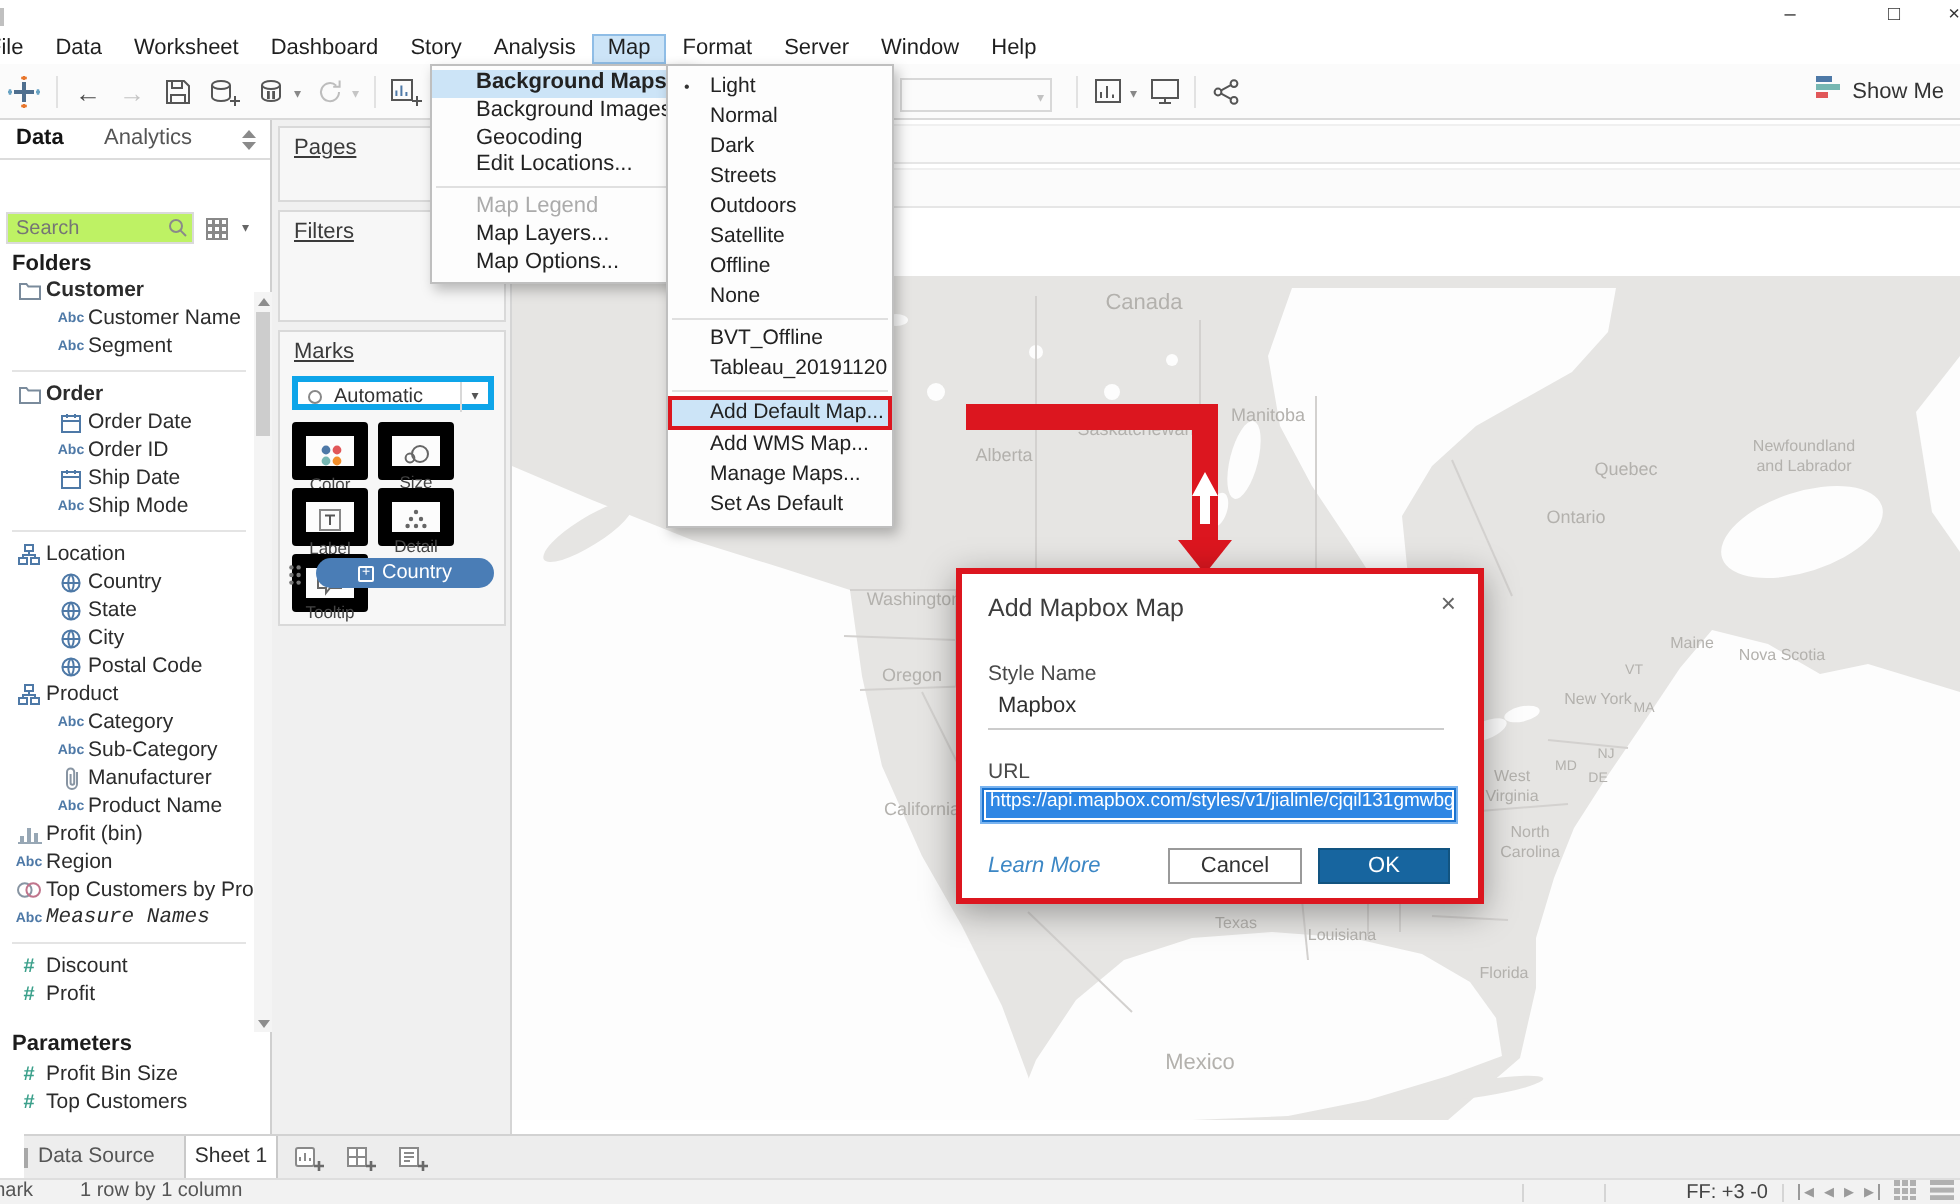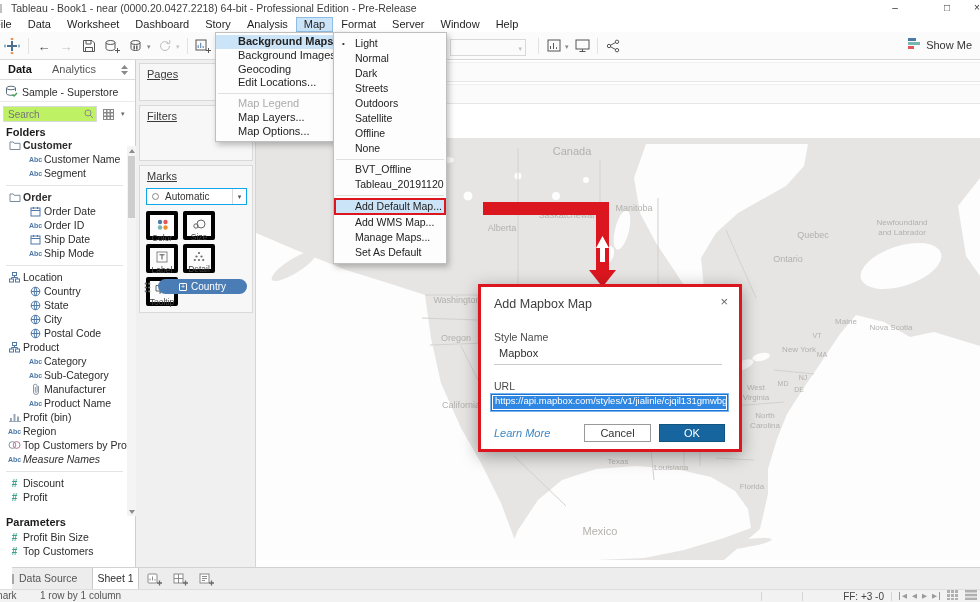--- a/index.html
+++ b/index.html
@@ -46,47 +46,47 @@
   .search-mag { position:absolute; right:2px; top:2px; }
   .view-grid-ic { position:absolute; left:103px; top:3px; }
   .view-caret { position:absolute; left:121px; top:4px; font-size:7px; color:#666; }
   .folders-lbl { position:absolute; left:6px; top:66px; font-weight:bold; font-size:11px; color:#1c1c1c; }
   #field-list { position:absolute; left:0; top:78px; width:127px; }
   .f-row { display:flex; align-items:center; height:14px; }
   .f-row.lv0 { padding-left:6px; } .f-row.lv1 { padding-left:27px; }
   .fic { width:17px; flex:none; display:flex; justify-content:center; align-items:center; }
   .flbl { font-size:10.5px; color:#2c2c2c; white-space:nowrap; }
   .f-row.b .flbl { font-weight:bold; }
-  .f-row.i .flbl { font-style:italic; }
+  .f-row.i .flbl { font-style:italic;font-family:Liberation Mono, monospace; }
   .f-sep { height:10px; position:relative; }
   .f-sep::after { content:""; position:absolute; left:6px; right:4px; top:5px; height:1px; background:#e4e4e4; }
   .tx-ic { color:#4e79a7; font-weight:bold; font-size:7px; }
   .hash-ic { color:#3ba08b; font-weight:bold; font-size:10px; }
   .params-lbl { position:absolute; left:6px; top:456px; font-weight:bold; font-size:11px; color:#1c1c1c; }
   #param-list { position:absolute; left:0; top:470px; width:127px; }
   .scrollbar { position:absolute; left:127px; top:86px; width:9px; height:370px; background:#f4f4f4; }
   .sb-arr { position:absolute; left:0; width:9px; height:9px; display:flex; align-items:center; justify-content:center; }
   .sb-arr.up { top:0; } .sb-arr.dn { bottom:0; }
   .tri-up { width:0; height:0; border-left:3px solid transparent; border-right:3px solid transparent; border-bottom:4px solid #8d8d8d; }
   .tri-dn { width:0; height:0; border-left:3px solid transparent; border-right:3px solid transparent; border-top:4px solid #8d8d8d; }
   .sb-thumb { position:absolute; left:1px; top:10px; width:7px; height:62px; background:#cdcdcd; }
 
   
   .cards { position:absolute; left:136px; top:60px; width:120px; height:507px; background:#f0f0f0; border-right:1px solid #d5d5d5; }
   .card { position:absolute; background:#f7f7f7; border:1px solid #d9d9d9; }
   #card-pages { left:3px; top:3px; width:114px; height:38px; }
   #card-filters { left:3px; top:45px; width:114px; height:56px; }
   #card-marks { left:3px; top:105px; width:114px; height:148px; }
   .card-lbl { position:absolute; left:7px; top:4px; font-size:11px; color:#3a3a3a;text-decoration:underline; }
-  .mark-dd { position:absolute; left:6px; top:22px; width:101px; height:17px; background:#fff; border:1px solid #0ea5e9; font-size:10px; color:#333; }
+  .mark-dd { position:absolute; left:6px; top:22px; width:101px; height:17px; background:#fff; border:3px solid #0ea5e9; font-size:10px; color:#333; }
   .mark-dd .circ { position:absolute; left:5px; top:4px; width:7px; height:7px; border:1px solid #888; border-radius:50%; }
   .mark-dd .ddtxt { position:absolute; left:18px; top:2px; }
   .mark-dd .ddcaret { position:absolute; right:0; top:0; width:14px; height:15px; border-left:1px solid #d8d8d8; text-align:center; font-size:7px; color:#555; line-height:15px; }
   #marks-buttons { position:absolute; left:6px; top:45px; width:102px; display:flex; flex-wrap:wrap; gap:4px 5px; }
-  .mk-btn { width:30px; height:29px; background:#fcfcfc; border:4px solid #000000; border-radius:2px; display:flex; flex-direction:column; align-items:center; justify-content:space-between; padding:3px 12px 2px; }
+  .mk-btn { width:30px; height:29px; background:#fcfcfc; border:7px solid #000000; border-radius:2px; display:flex; flex-direction:column; align-items:center; justify-content:space-between; padding:3px 12px 2px; }
   .mklbl { font-size:8.5px; color:#444; }
   .pill-dots-ic { position:absolute; left:4px; top:116px; }
   .pill { position:absolute; left:18px; top:113px; width:89px; height:15px; background:#4a7db6; border-radius:8px; color:#fff; display:flex; align-items:center; justify-content:center; gap:4px; font-size:10px; }
   .pill-plusbox { width:8px; height:8px; border:1px solid #fff; border-radius:1px; font-size:7px; line-height:6px; text-align:center; }
 
   
   .shelf { position:absolute; left:256px; width:724px; height:20px; background:#fbfbfb; border-bottom:1px solid #e6e6e6; border-top:1px solid #f0f0f0; }
   #shelf-cols { top:62px; } #shelf-rows { top:84px; }
 
   
@@ -149,21 +149,20 @@
   .ff { color:#444; }
   .navs { display:flex; gap:5px; align-items:center; font-size:6.5px; color:#9a9a9a; }
   .nav-first { border-left:1px solid #9a9a9a; padding-left:2px; }
   .nav-last { border-right:1px solid #9a9a9a; padding-right:2px; }
 </style>
 </head>
 <body>
 
 <div class="titlebar">
   <div class="title-sliver"></div>
-  <span class="title-text">Tableau - Book1 - near (0000.20.0427.2218) 64-bit - Professional Edition - Pre-Release</span>
   <span class="winbtn" id="btn-min">–</span>
   <span class="winbtn" id="btn-restore">□</span>
   <span class="winbtn" id="btn-close">×</span>
 </div>
 
 <div class="menubar" id="menubar">
     <span class="mi">File</span>
     <span class="mi">Data</span>
     <span class="mi">Worksheet</span>
     <span class="mi">Dashboard</span>
@@ -265,29 +264,20 @@
 </div>
 
 <div class="sidebar">
   <div class="pane-tabs">
     <span class="pane-tab-data">Data</span>
     <span class="pane-tab-analytics">Analytics</span>
     <span class="pane-ud"><svg width="7" height="10">
           <path d="M3.5 0L7 4H0z" fill="#8a8a8a"></path>
           <path d="M3.5 10L0 6h7z" fill="#8a8a8a"></path>
         </svg></span>
-  </div>
-  <div class="ds-row">
-    <span class="ds-ic"><svg width="13" height="13">
-          <ellipse cx="6" cy="3" rx="4.5" ry="1.8" fill="none" stroke="#5a6f80"></ellipse>
-          <path d="M1.5 3v5.5c0 1 2 1.8 4.5 1.8.8 0 1.6-.1 2.3-.3" fill="none" stroke="#5a6f80"></path>
-          <path d="M10.5 3v3.2" stroke="#5a6f80"></path>
-          <path d="M7.5 9.5l1.6 1.6 2.9-3.1" stroke="#3da24a" fill="none" stroke-width="1.4"></path>
-        </svg></span>
-    <span class="ds-lbl">Sample - Superstore</span>
   </div>
   <div class="search-row">
     <span class="search-box">
       <input class="search-input" placeholder="Search" style="">
       <span class="search-mag"><svg width="10" height="10">
             <circle cx="4" cy="4" r="3" fill="none" stroke="#8a8a8a"></circle>
             <path d="M6.2 6.2L9 9" stroke="#8a8a8a"></path>
           </svg></span>
     </span>
     <span class="view-grid-ic"><svg width="11" height="11">

